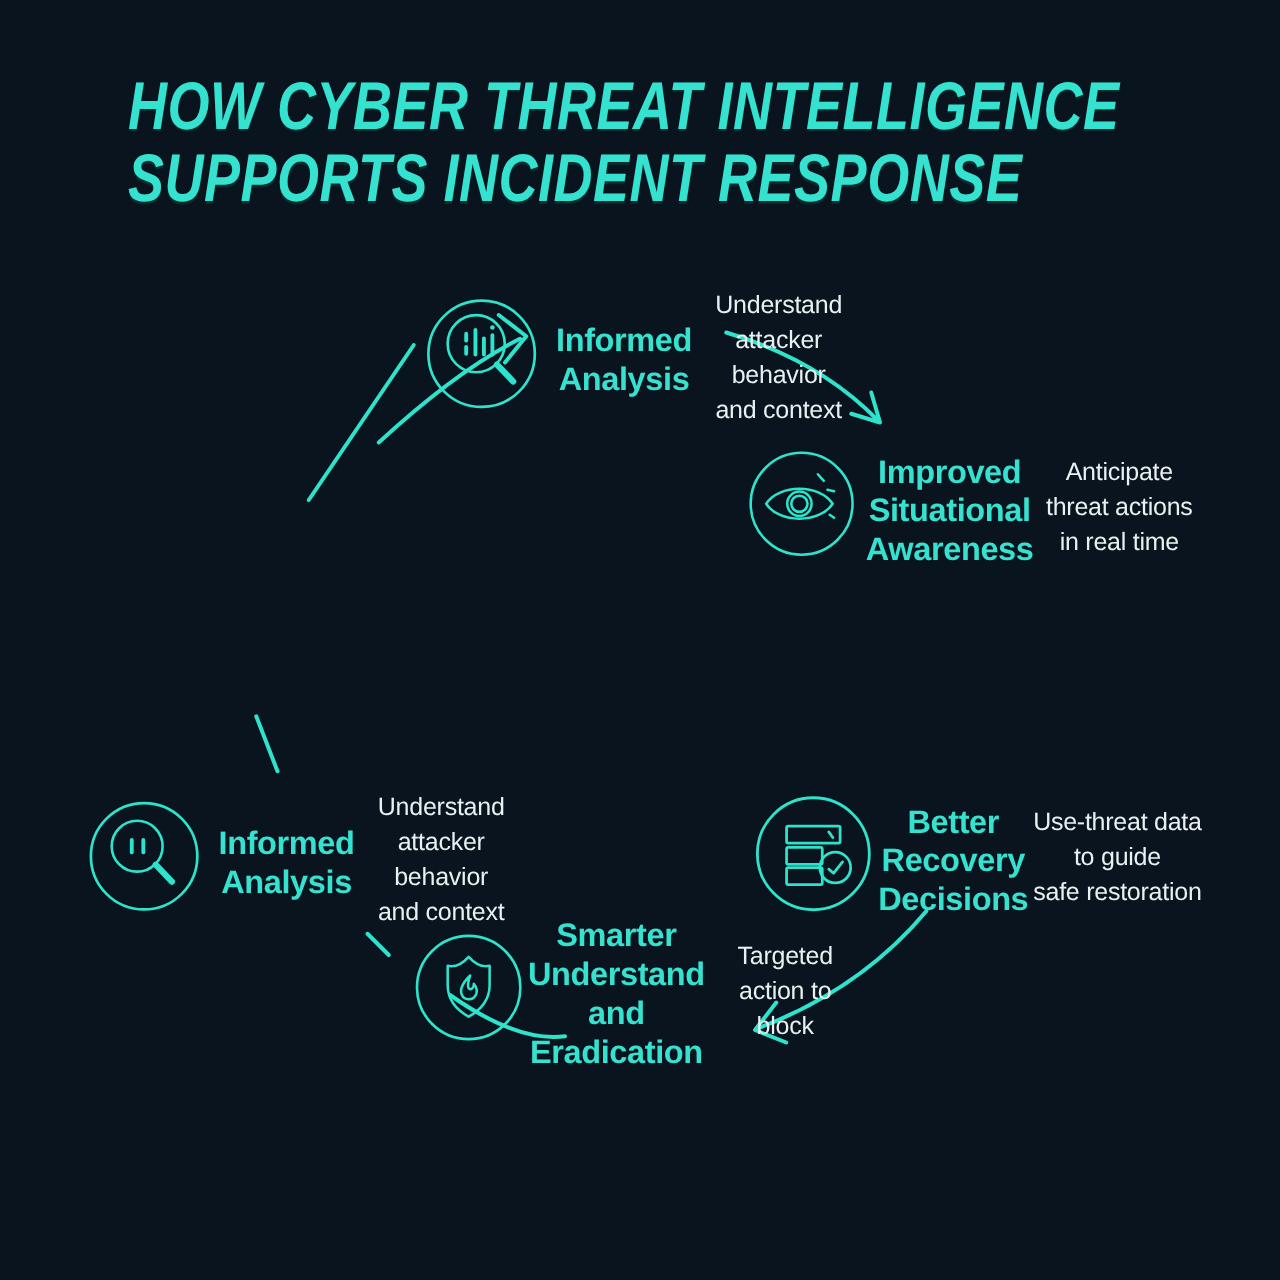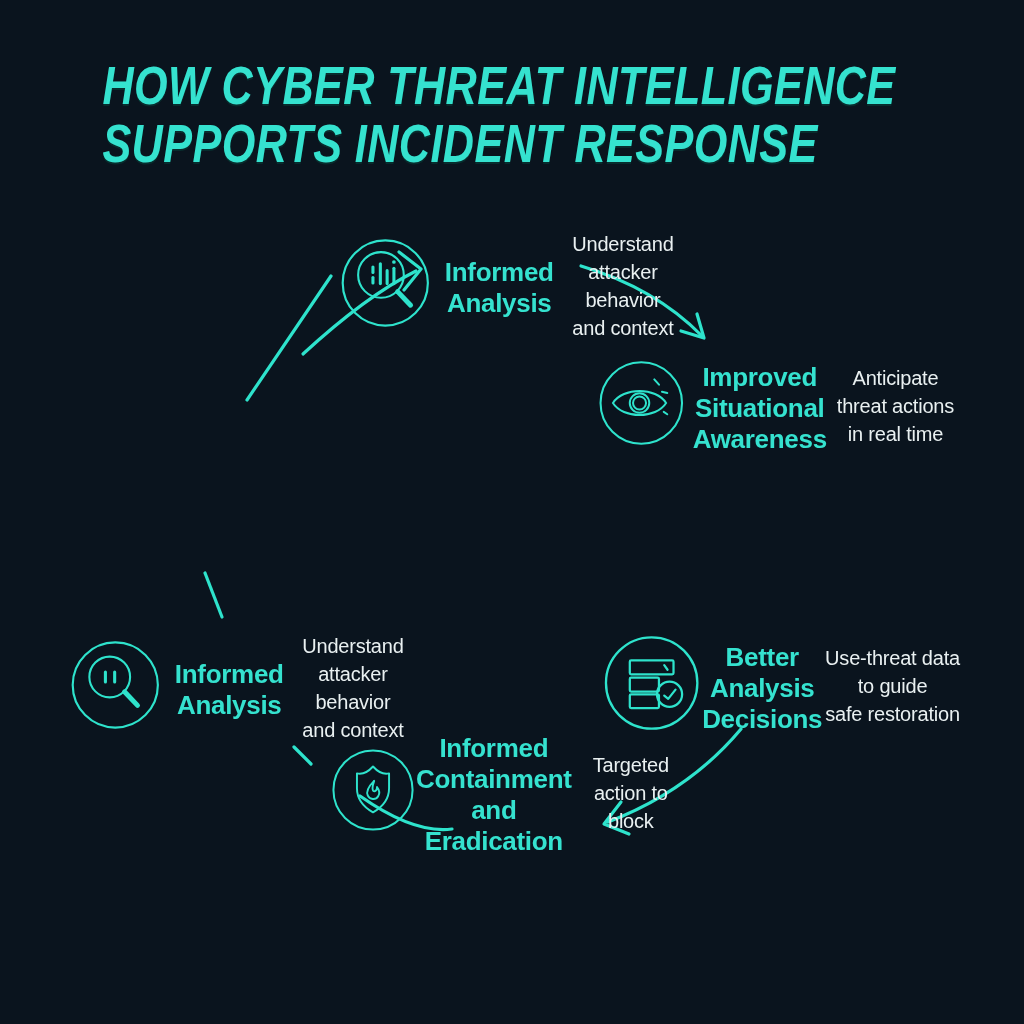--- a/index.html
+++ b/index.html
@@ -138,39 +138,39 @@
       <g stroke="currentColor" fill="none" stroke-width="3.4" stroke-linecap="round" stroke-linejoin="round">
         <rect x="-33" y="-34" width="66" height="21" rx="2"></rect>
         <rect x="-33" y="-8" width="44" height="21" rx="2"></rect>
         <rect x="-33" y="17" width="44" height="21" rx="2"></rect>
         <line x1="19" y1="-27" x2="24" y2="-20"></line>
         <circle cx="27" cy="17" r="19"></circle>
         <path d="M 19 19 L 25 24 L 36 10"></path>
       </g>
     </svg>
     <div class="heading">
-      <span>Better Analysis</span>
+      <span>Better Recovery</span>
       <span>Decisions</span>
     </div>
     <div class="desc">
       <span>Use-threat data to guide</span>
       <span>safe restoration</span>
     </div>
   </div>
 
   <div class="node n-shield">
     <svg class="icon" width="150" height="150" viewBox="-75 -75 150 150">
       <circle cx="0" cy="0" r="69" fill="none" stroke="currentColor" stroke-width="3.5"></circle>
       <g stroke="currentColor" fill="none" stroke-width="3.4" stroke-linecap="round" stroke-linejoin="round">
         <path d="M 0 -41 C 9 -31 19 -27 28 -29 L 28 -3 C 28 17 16 30 0 39 C -16 30 -28 17 -28 -3 L -28 -29 C -19 -27 -9 -31 0 -41 Z"></path>
         <path d="M 2 -16 C -7 -7 -13 2 -9 10 C -6 17 5 18 9 11 C 12 6 11 0 7 -5 C 7 1 3 4 0 1 C -2 -2 -1 -7 2 -16 Z"></path>
       </g>
     </svg>
     <div class="heading">
-      <span>Informed Containment</span>
+      <span>Smarter Understand</span>
       <span>and Eradication</span>
     </div>
     <div class="desc">
       <span>Targeted action to block</span>
     </div>
   </div>
 
   <div class="node n-left">
     <svg class="icon" width="150" height="150" viewBox="-75 -75 150 150">
       <circle cx="0" cy="0" r="69" fill="none" stroke="currentColor" stroke-width="3.5"></circle>

